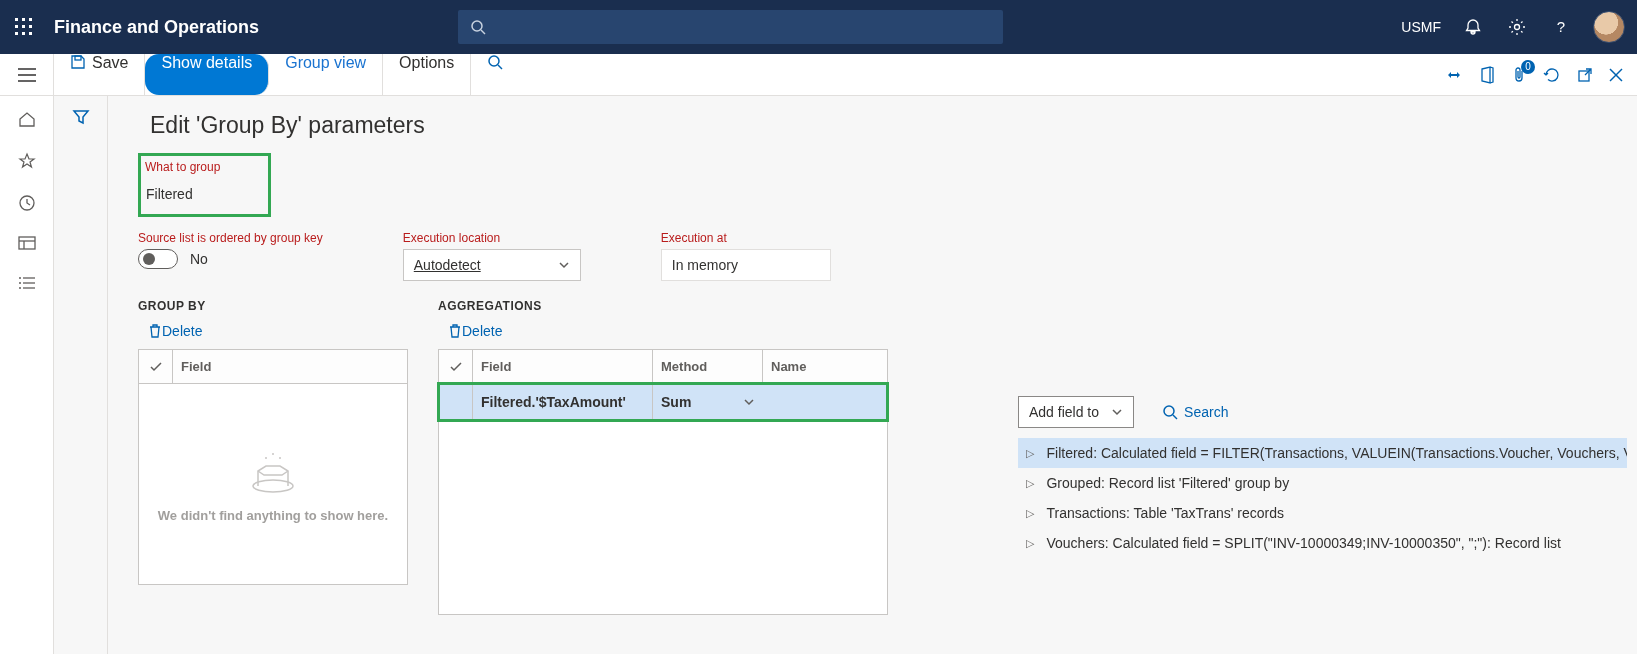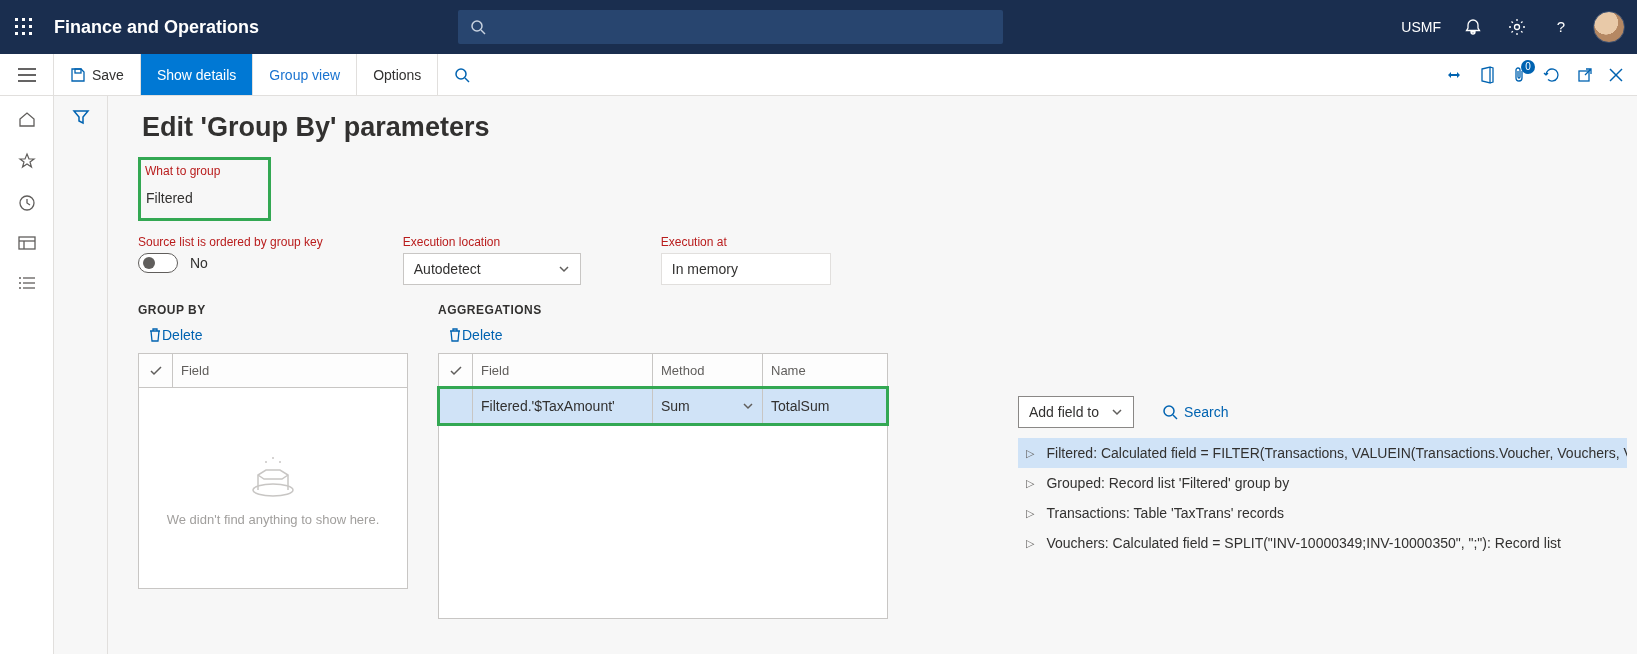--- a/index.html
+++ b/index.html
@@ -17,61 +17,61 @@
   .topnav .right { display:flex; align-items:center; gap:20px; margin-left:auto; }
   .topnav .right .txt { font-size:14px; }
   .icon-btn { cursor:pointer; display:flex; align-items:center; justify-content:center; width:24px; height:24px;}
   .avatar { width:32px; height:32px; border-radius:50%; background: radial-gradient(circle at 40% 35%, #e8c9a8 45%, #b58863 46%); border:1px solid #3a4f70;}
 
   
   .cmdrow { display:flex; height:42px; border-bottom:1px solid #e1dfdd; background:#fff; }
   .cmd-left-spacer { width:54px; display:flex; align-items:center; justify-content:center; border-right:1px solid #e1dfdd;}
   .hamburger { cursor:pointer; }
   .cmd-items { display:flex; align-items:stretch; }
-  .cmd-item { display:flex; align-items:center; padding:0 16px; font-size:14px; cursor:pointer; color:#1a73d0; border-right:1px solid #e1dfdd;}
+  .cmd-item { display:flex; padding:0 16px; font-size:16px; cursor:pointer; color:#1a73d0; border-right:1px solid #e1dfdd;}
   .cmd-item.save { color:#323130; }
   .cmd-item.save svg { margin-right:6px; }
-  .cmd-item.active { background:#0078d4; color:#fff; }
+  .cmd-item.active { background:#0078d4; color:#fff;border-radius:14px; }
   .cmd-item.dark { color:#323130; }
   .cmd-item.nodiv { border-right:none; }
   .cmdrow .right-icons { margin-left:auto; display:flex; align-items:center; gap:16px; padding-right:14px; }
   .ri { position:relative; cursor:pointer; color:#0063b1; }
   .badge { position:absolute; top:-6px; right:-8px; background:#0063b1; color:#fff; border-radius:8px; font-size:10px; padding:0 4px; line-height:14px; min-width:14px; text-align:center;}
 
   
   .body-row { display:flex; height:calc(654px - 54px - 42px); }
   .leftrail { width:54px; border-right:1px solid #e1dfdd; display:flex; flex-direction:column; align-items:center; padding-top:14px; gap:24px; background:#fff;}
   .leftrail .ritem { cursor:pointer; color:#605e5c; }
 
   
   .filtercol { width:54px; border-right:1px solid #e1dfdd; display:flex; justify-content:center; padding-top:12px; background:#f7f7f7;}
   .filtercol .funnel { color:#0063b1; cursor:pointer; }
 
   
   .main { flex:1; background:#f7f7f7; padding:10px 0 0 30px; overflow:hidden; position:relative;}
-  h1.page-title { font-size:27px; font-weight:700; margin:6px 0 14px 4px; }
+  h1.page-title { font-size:23px; font-weight:400; margin:6px 0 14px 12px; }
 
   .field-block { display:inline-block; vertical-align:top; margin-right:40px; }
   .fld-label { font-size:12px; color:#b91c1c; margin-bottom:4px; }
   .fld-input { background:#fff; border:1px solid #c8c6c4; height:32px; padding:0 10px; font-size:14px; display:flex; align-items:center; min-width:160px; }
   .fld-input.select { justify-content:space-between; }
   .fld-input.readonly { border-color:transparent; background:transparent; padding-left:0;}
   .green-box { border:3px solid #33a853; padding:4px 48px 4px 4px; }
 
   .toggle { display:flex; align-items:center; gap:12px; margin-top:4px;}
   .toggle-track { width:40px; height:20px; border:1px solid #605e5c; border-radius:10px; position:relative; background:#fff;}
   .toggle-thumb { width:12px; height:12px; border-radius:50%; background:#605e5c; position:absolute; top:3px; left:4px;}
 
   .row2 { display:flex; gap:40px; margin-top:14px; }
 
   .sections { display:flex; gap:30px; margin-top:18px; }
   .sec-title { font-size:12px; font-weight:700; letter-spacing:0.5px; color:#323130; margin-bottom:10px;}
   .delete-link { color:#0063b1; display:flex; align-items:center; font-size:14px; cursor:pointer; margin:6px 0 10px 10px;}
 
-  .grid { border:1px solid #c8c6c4; background:#fff; }
+  .grid { border:1px solid #c8c6c4; background:#fff;font-weight:bold; }
   .grid-head { display:flex; background:#fdfdfd; border-bottom:1px solid #c8c6c4; height:34px; align-items:stretch;}
   .gh-cell { border-right:1px solid #c8c6c4; padding:0 8px; display:flex; align-items:center; font-size:13px; color:#605e5c;}
   .gh-cell:last-child{border-right:none;}
   .gh-check { width:34px; justify-content:center;}
   .grid-body { min-height:200px; }
   .grid-row { display:flex; height:36px; align-items:stretch; }
   .g-cell { border-right:1px solid #c8c6c4; padding:0 8px; display:flex; align-items:center; font-size:14px;}
   .g-cell:last-child{border-right:none;}
   .grid-row.selected { background:#d0e3f7; }
   .green-outline { outline:3px solid #33a853; outline-offset:-1px;}
@@ -279,21 +279,21 @@
         <div class="fld-label">Source list is ordered by group key</div>
         <div class="toggle">
           <div class="toggle-track">
               <div class="toggle-thumb"></div>
             </div>
           <span>No</span>
         </div>
       </div>
       <div class="field-block">
         <div class="fld-label">Execution location</div>
-        <div class="fld-input select" style="width:178px;">
+        <div class="fld-input select" style="width:178px;text-decoration:underline;">
           <span>Autodetect</span>
           <svg class="chev" width="12" height="12" viewBox="0 0 12 12">
               <path d="M2 4l4 4 4-4" fill="none" stroke="#605e5c" stroke-width="1.5"></path>
             </svg>
         </div>
       </div>
       <div class="field-block">
         <div class="fld-label">Execution at</div>
         <div class="fld-input" style="border:1px solid #e1dfdd; width:170px;">
             <span>In memory</span>
@@ -358,21 +358,20 @@
           <div class="grid-body" style="min-height:230px;">
             <div class="grid-row selected green-outline">
               <div class="g-cell gh-check" style="width:34px;"></div>
               <div class="g-cell g-field">Filtered.'$TaxAmount'</div>
               <div class="g-cell g-method">
                 <span>Sum</span>
                 <svg class="chev" width="12" height="12" viewBox="0 0 12 12">
                     <path d="M2 4l4 4 4-4" fill="none" stroke="#605e5c" stroke-width="1.5"></path>
                   </svg>
               </div>
-              <div class="g-cell g-name">TotalSum</div>
             </div>
           </div>
         </div>
       </div>
     </div>
 
     
     <div class="rightpanel">
       <div class="rp-top">
         <div class="addfield">

